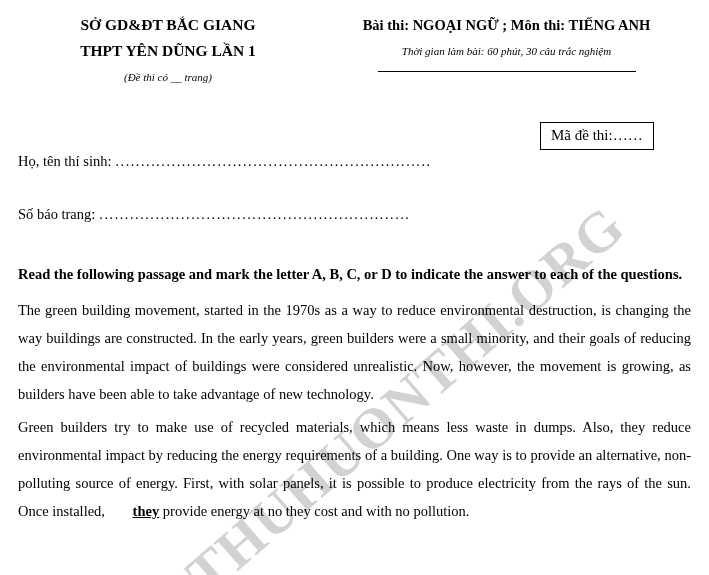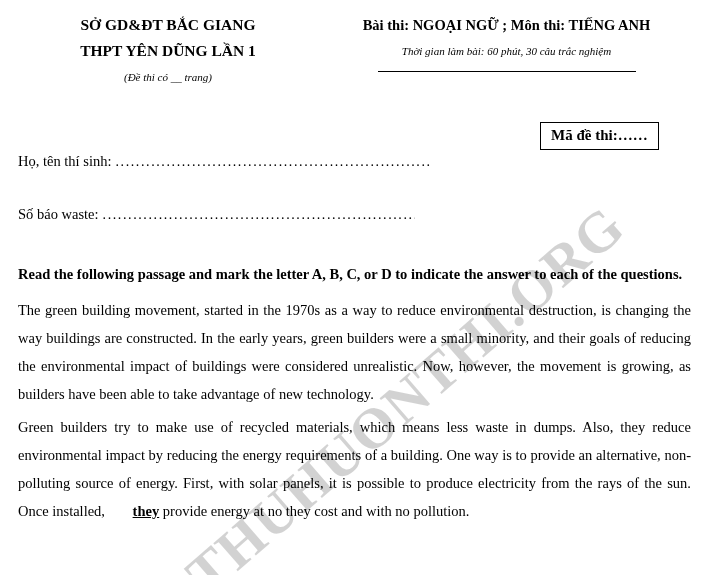--- a/index.html
+++ b/index.html
@@ -113,21 +113,21 @@
     margin-left: 4px;
   }
   .dots.d1 { width: 316px; }
   .dots.d2 { width: 312px; }
 
   .exam-code-box {
     margin-left: 22px;
     margin-top: 1px;
     border: 1.3px solid #000;
     padding: 4px 10px 5px 10px;
-    font-weight: 700;
+    font-weight: 400;
     font-size: 15px;
     white-space: nowrap;
     align-self: flex-start;
   }
 
   
   .qsection {
     position: relative;
     z-index: 2;
     margin-top: 34px;
@@ -190,21 +190,21 @@
   </div>
 
   <div class="candidate">
 
     <div class="cand-fields">
       <div class="cand-row">
         <span class="cand-label">Họ, tên thí sinh:</span>
         <span class="dots d1">...................................................................</span>
       </div>
       <div class="cand-row">
-        <span class="cand-label">Số báo waste:</span>
+        <span class="cand-label">Số báo trang:</span>
         <span class="dots d2">........................................................................</span>
       </div>
     </div>
 
     <div class="exam-code-box">Mã đề thi:……</div>
 
   </div>
 
   <div class="qsection">
     <div class="q-instruction">Read the following passage and mark the letter A, B, C, or D to indicate the answer to each of the questions.</div>

